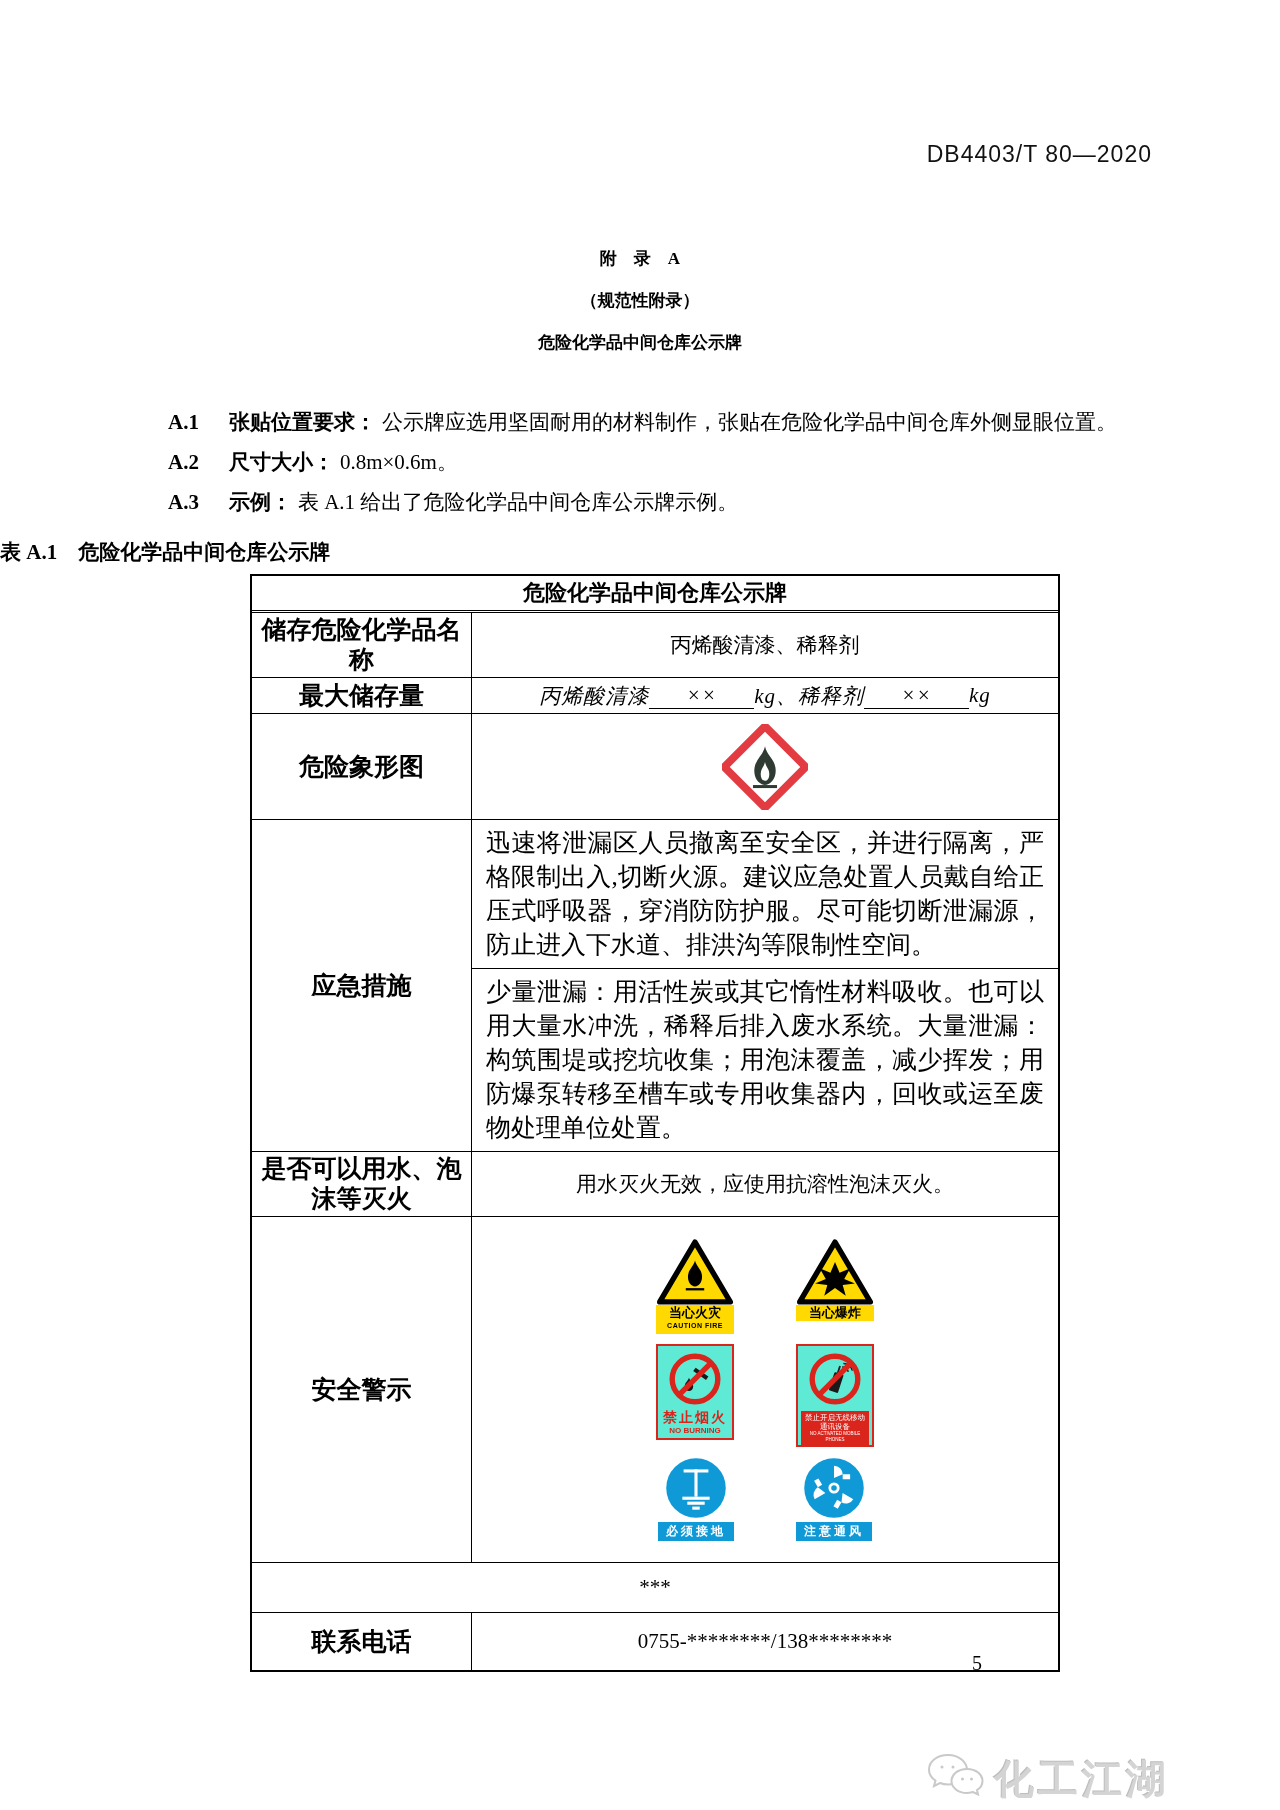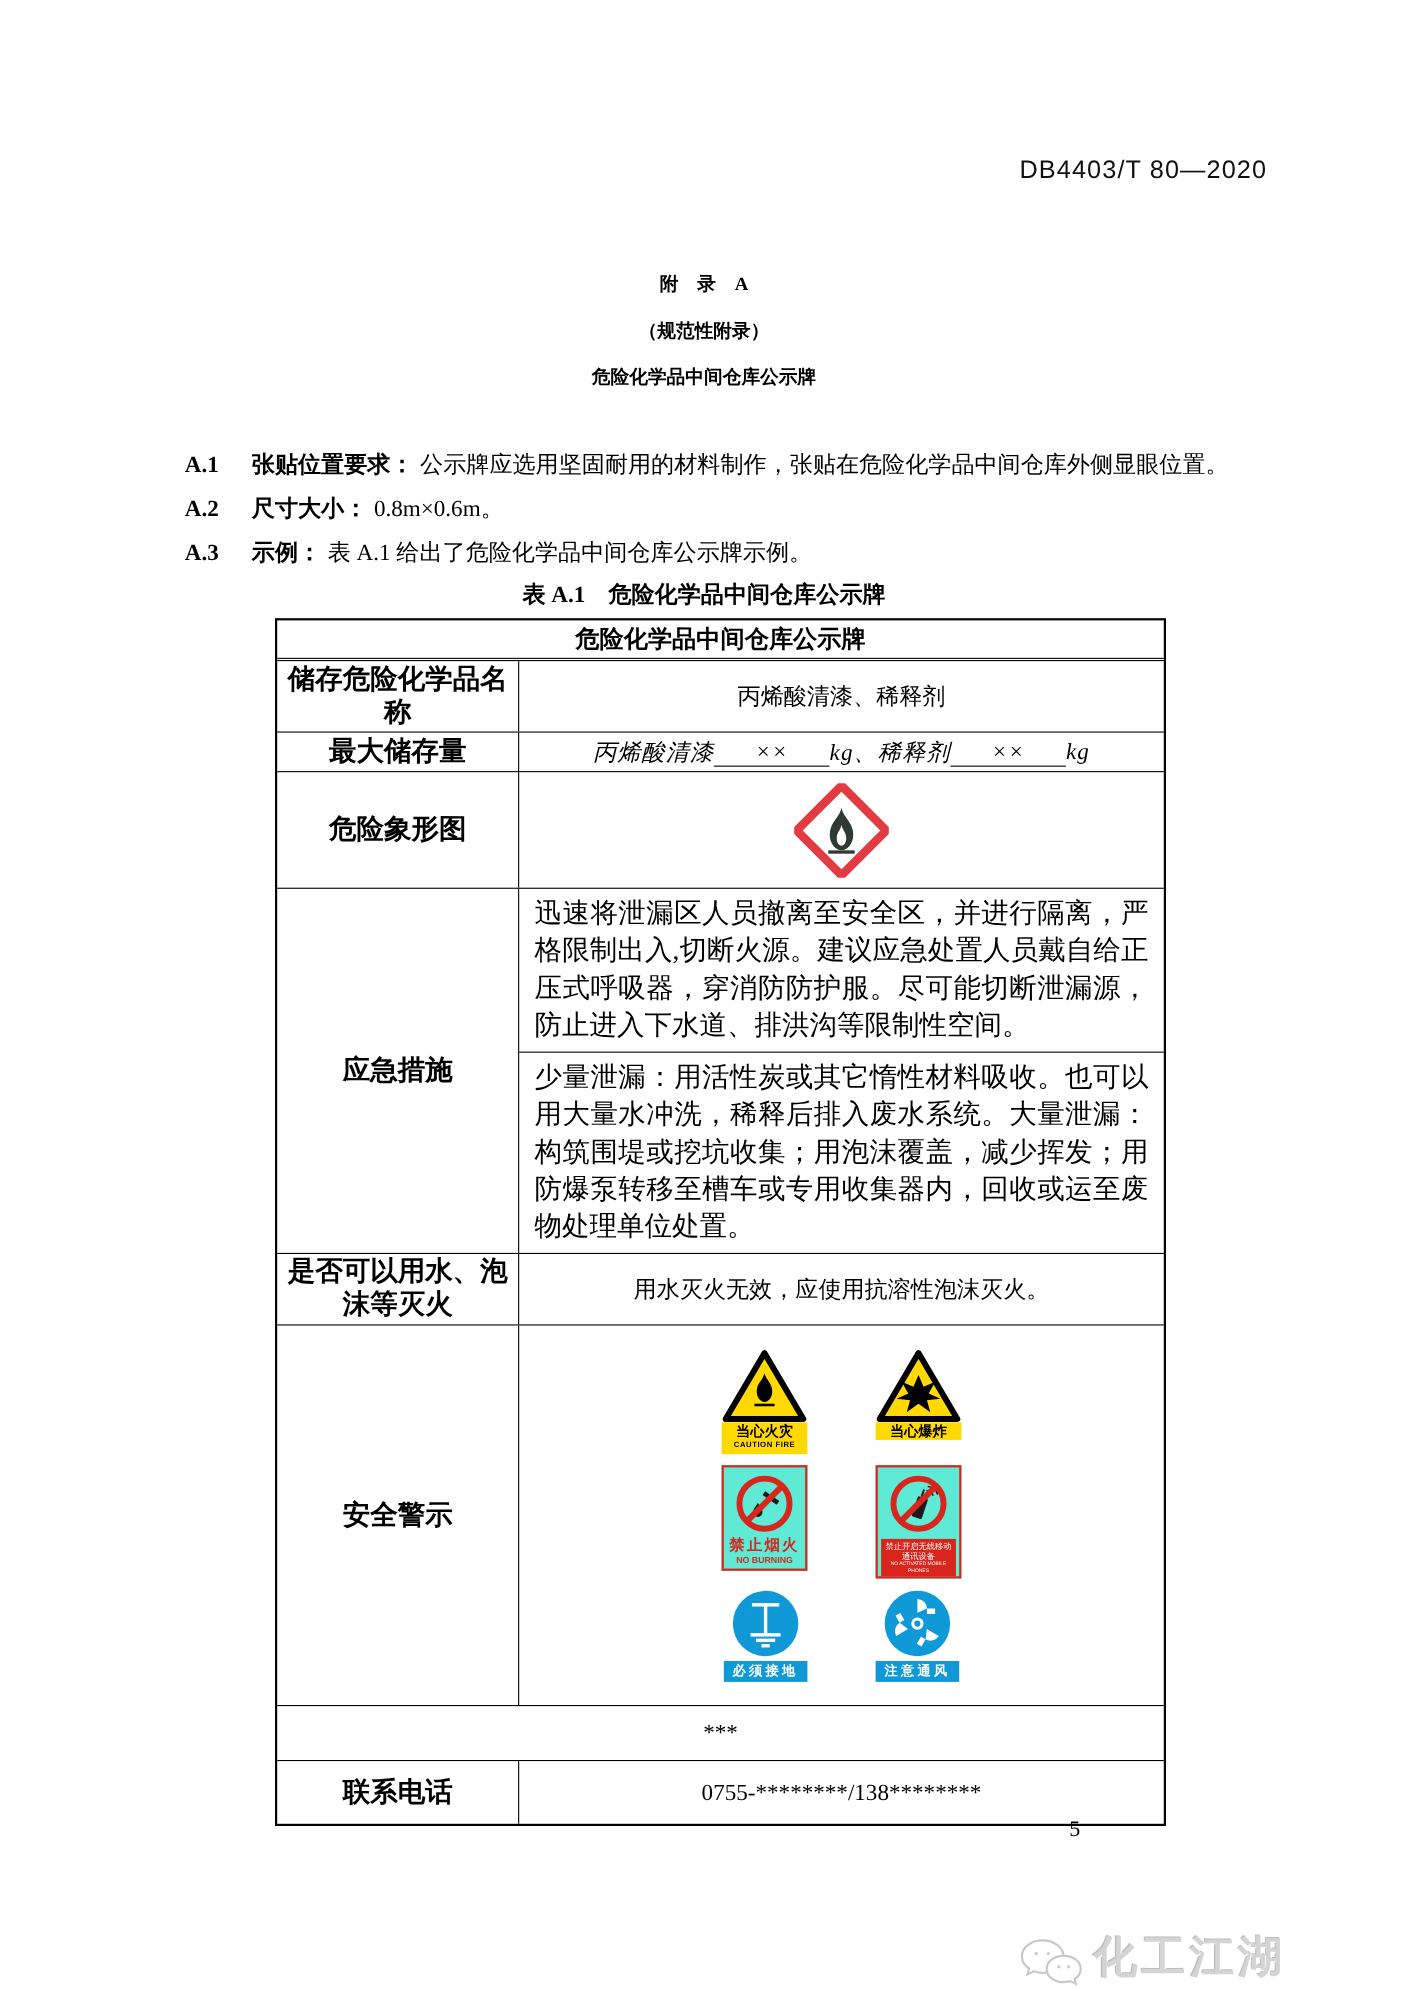--- a/index.html
+++ b/index.html
@@ -12,21 +12,21 @@
   .std-code {
     position:absolute; top:141px; right:128px;
     font-family:"Liberation Sans","DejaVu Sans",sans-serif;
     font-size:23px; letter-spacing:1px; color:#111;
   }
   .title-block { padding-top:238px; text-align:center; font-weight:bold; font-size:17px; line-height:42px; }
   .paras { margin:38px 120px 0 133px; font-size:21px; line-height:40px; }
   .paras p { text-indent:35px; }
   .paras .no { font-weight:bold; margin-right:30px; }
   .paras .lbl { font-weight:bold; margin-right:6px; }
-  .tbl-caption { margin-top:4px; text-align:center; font-weight:bold; font-size:21px; }
+  .tbl-caption { margin-top:16px; font-weight:bold; font-size:21px; }
   
   .tbl { width:810px; margin:8px 0 0 250px; border:2px solid #000; }
   .trow { display:flex; border-top:1.5px solid #000; }
   .trow.first { border-top:none; }
   .trow.dbl { border-top:3px double #000; }
   .thead-row { min-height:34px; align-items:center; justify-content:center;
                font-weight:bold; font-size:22px; }
   .tlabel { width:220px; flex:0 0 220px; border-right:1.5px solid #000;
             display:flex; align-items:center; justify-content:center; text-align:center;
             font-weight:bold; font-size:25px; line-height:30px; padding:2px 6px; }
@@ -62,21 +62,21 @@
   .cap-white-red { text-align:center; color:#d9251c; font-weight:bold; padding:1px 0 3px; }
   .cap-white-red .cn { font-size:14px; display:block; line-height:16px; letter-spacing:2px;}
   .cap-white-red .en { font-size:8px; display:block; font-family:"Liberation Sans",sans-serif; }
   .cap-red { background:#d9251c; color:#fff; width:100%; text-align:center; padding:2px 1px; margin-top:2px;}
   .cap-red .cn { font-size:7.5px; display:block; line-height:9px; }
   .cap-red .en { font-size:4.5px; display:block; font-family:"Liberation Sans",sans-serif; line-height:6px;}
   .cap-blue { background:#0f9ad7; color:#fff; text-align:center; font-size:12px; font-weight:bold;
               padding:2px 8px; letter-spacing:3px; margin-top:3px; line-height:15px;}
   
   .page-num { position:absolute; left:972px; top:1652px; font-size:20px; }
-  .brand { position:absolute; right:110px; top:1752px; display:flex; align-items:flex-end; gap:8px;
+  .brand { position:absolute; right:110px; top:1752px; display:flex; align-items:flex-start; gap:8px;
            color:#cccccc; }
   .brand-text { font-size:40px; font-weight:bold; letter-spacing:4px; color:#d4d4d4;
                 text-shadow:1px 1px 0 #ffffff, -1px -1px 0 #bdbdbd; }
 </style>
 </head>
 <body>
 
 <div class="page">
 
   <div class="std-code">DB4403/T 80—2020</div>

